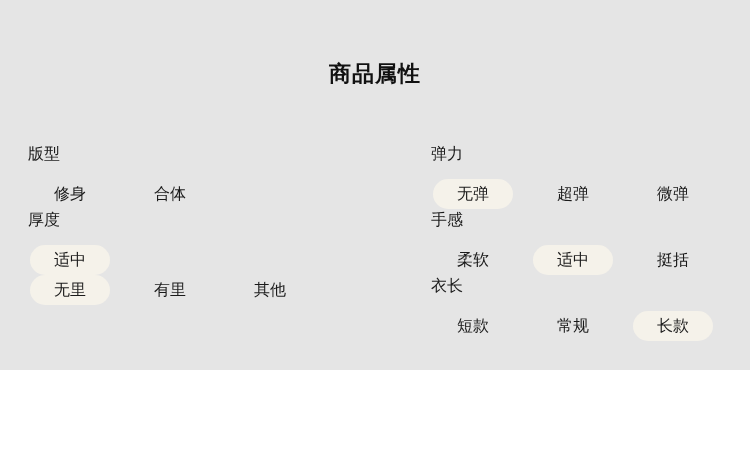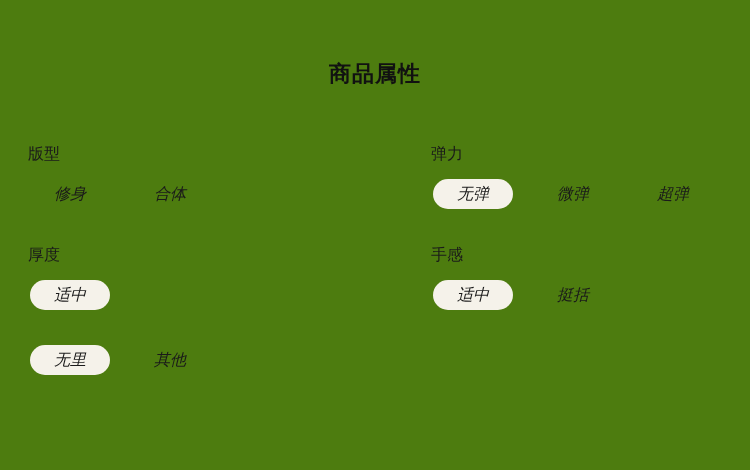--- a/index.html
+++ b/index.html
@@ -4,52 +4,50 @@
 <style>
   html, body {
     margin: 0;
     padding: 0;
     background: #ffffff;
     font-family: "Liberation Sans", sans-serif;
   }
   .screen {
     position: relative;
     width: 750px;
-    height: 470px;
-    background: #4d7c0f;
+    height: 370px;
+    background: #e5e5e5;
     overflow: hidden;
     color: #1a1a1a;
   }
   .page-title {
     padding-top: 62px;
     text-align: center;
     font-size: 22px;
     font-weight: 600;
     color: #111111;
     letter-spacing: 1px;
     line-height: 24px;
   }
   .groups-grid {
     margin-top: 57px;
     padding: 0 20px 0 20px;
     display: grid;
     grid-template-columns: 403px 1fr;
-    row-gap: 35px;
   }
   .attr-group { }
   .attr-label {
     font-size: 16px;
     line-height: 22px;
     color: #1a1a1a;
     padding-left: 8px;
     margin-bottom: 14px;
   }
   .options-row {
     display: flex;
-    font-style: italic;
   }
   .option {
     min-width: 100px;
     text-align: center;
     font-size: 16px;
     color: #1a1a1a;
     cursor: pointer;
   }
   .option .opt-text {
     display: inline-block;
@@ -76,42 +74,52 @@
       <div class="options-row">
         <div class="option"><span class="opt-text">修身</span></div>
         <div class="option"><span class="opt-text">合体</span></div>
       </div>
     </div>
 
     <div class="attr-group">
       <div class="attr-label">弹力</div>
       <div class="options-row">
         <div class="option selected"><span class="opt-text">无弹</span></div>
+        <div class="option"><span class="opt-text">超弹</span></div>
         <div class="option"><span class="opt-text">微弹</span></div>
-        <div class="option"><span class="opt-text">超弹</span></div>
       </div>
     </div>
 
     <div class="attr-group">
       <div class="attr-label">厚度</div>
       <div class="options-row">
         <div class="option selected"><span class="opt-text">适中</span></div>
       </div>
     </div>
 
     <div class="attr-group">
       <div class="attr-label">手感</div>
       <div class="options-row">
+        <div class="option"><span class="opt-text">柔软</span></div>
         <div class="option selected"><span class="opt-text">适中</span></div>
         <div class="option"><span class="opt-text">挺括</span></div>
       </div>
     </div>
 
     <div class="attr-group">
       <div class="options-row">
         <div class="option selected"><span class="opt-text">无里</span></div>
+        <div class="option"><span class="opt-text">有里</span></div>
         <div class="option"><span class="opt-text">其他</span></div>
       </div>
     </div>
 
+    <div class="attr-group">
+      <div class="attr-label">衣长</div>
+      <div class="options-row">
+        <div class="option"><span class="opt-text">短款</span></div>
+        <div class="option"><span class="opt-text">常规</span></div>
+        <div class="option selected"><span class="opt-text">长款</span></div>
+      </div>
+    </div>
 
   </div>
 </div>
 
 </body></html>

